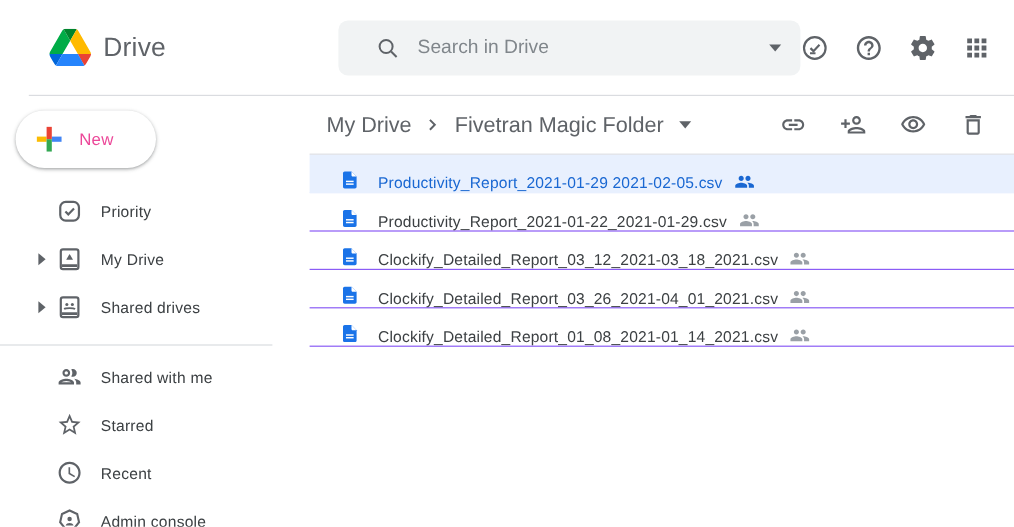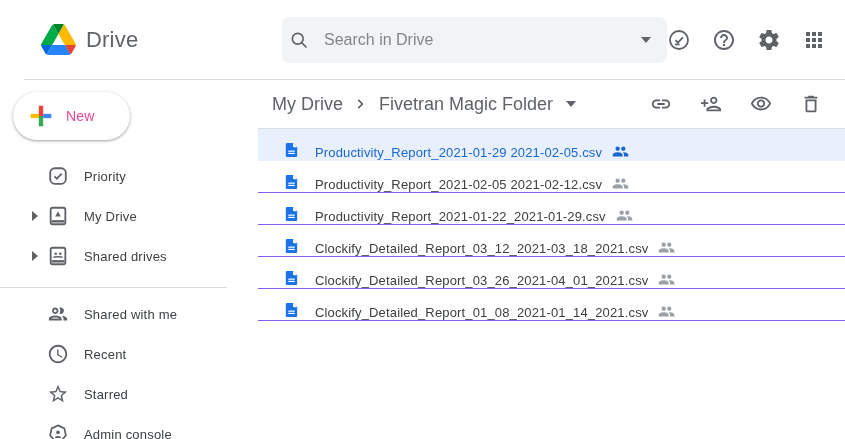--- a/index.html
+++ b/index.html
@@ -16,21 +16,21 @@
     height: 80px; display: flex; align-items: center;
     border-bottom: 1px solid #dadce0;
     margin-left: 24px;
   }
   .logo-area { width: 258px; flex: 0 0 258px; display: flex; align-items: center; padding-left: 17px; cursor: pointer; }
   .drive-logo { width: 35px; height: 31px; display: block; }
   .product-name { font-size: 22px; color: #5f6368; margin-left: 10px; letter-spacing: .2px; }
 
   .search-box {
     width: 397px; height: 46px; background: #f1f3f4; border-radius: 8px;
-    display: flex; align-items: center; padding: 0 16px 0 7px; cursor: text;
+    display: flex; align-items: center; padding: 0 16px 0 31px; cursor: text;
   }
   .search-box svg { flex: 0 0 auto; }
   .search-input {
     border: none; outline: none; background: transparent; flex: 1;
     font-size: 16px; color: #202124; margin-left: 13px; min-width: 0;
     font-family: inherit;
   }
   .search-input::placeholder { color: #80868b; }
   .caret-down {
     width: 0; height: 0; border-left: 5px solid transparent;
@@ -216,34 +216,34 @@
             <path d="M9 13.75c-2.34 0-7 1.17-7 3.5V19h14v-1.75c0-2.33-4.66-3.5-7-3.5zM4.34 17c.84-.58 2.87-1.25 4.66-1.25s3.82.67 4.66 1.25H4.34zM9 12c1.93 0 3.5-1.57 3.5-3.5S10.93 5 9 5 5.5 6.57 5.5 8.5 7.07 12 9 12zm0-5c.83 0 1.5.67 1.5 1.5S9.83 10 9 10s-1.5-.67-1.5-1.5S8.17 7 9 7zm7.04 6.81c1.16.84 1.96 1.96 1.96 3.44V19h4v-1.75c0-2.02-3.5-3.17-5.96-3.44zM15 12c1.93 0 3.5-1.57 3.5-3.5S16.93 5 15 5c-.54 0-1.04.13-1.5.35.63.89 1 1.98 1 3.15s-.37 2.26-1 3.15c.46.22.96.35 1.5.35z"></path>
           </svg>
         </span>
         <span class="nav-label">Shared with me</span>
       </div>
 
       <div class="nav-item">
         <span class="arrow-slot"></span>
         <span class="item-icon">
           <svg viewBox="0 0 24 24" fill="currentColor">
+            <path d="M22 9.24l-7.19-.62L12 2 9.19 8.63 2 9.24l5.46 4.73L5.82 21 12 17.27 18.18 21l-1.63-7.03L22 9.24zM12 15.4l-3.76 2.27 1-4.28-3.32-2.88 4.38-.38L12 6.1l1.71 4.04 4.38.38-3.32 2.88 1 4.28L12 15.4z"></path>
+          </svg>
+        </span>
+        <span class="nav-label">Starred</span>
+      </div>
+
+      <div class="nav-item">
+        <span class="arrow-slot"></span>
+        <span class="item-icon">
+          <svg viewBox="0 0 24 24" fill="currentColor">
             <path d="M11.99 2C6.47 2 2 6.48 2 12s4.47 10 9.99 10C17.52 22 22 17.52 22 12S17.52 2 11.99 2zM12 20c-4.42 0-8-3.58-8-8s3.58-8 8-8 8 3.58 8 8-3.58 8-8 8zm.5-13H11v6l5.25 3.15.75-1.23-4.5-2.67z"></path>
           </svg>
         </span>
         <span class="nav-label">Recent</span>
-      </div>
-
-      <div class="nav-item">
-        <span class="arrow-slot"></span>
-        <span class="item-icon">
-          <svg viewBox="0 0 24 24" fill="currentColor">
-            <path d="M22 9.24l-7.19-.62L12 2 9.19 8.63 2 9.24l5.46 4.73L5.82 21 12 17.27 18.18 21l-1.63-7.03L22 9.24zM12 15.4l-3.76 2.27 1-4.28-3.32-2.88 4.38-.38L12 6.1l1.71 4.04 4.38.38-3.32 2.88 1 4.28L12 15.4z"></path>
-          </svg>
-        </span>
-        <span class="nav-label">Starred</span>
       </div>
 
       <div class="nav-item">
         <span class="arrow-slot"></span>
         <span class="item-icon">
           <svg viewBox="0 0 24 24" fill="none" stroke="currentColor" stroke-width="1.9">
             <path d="M12 2.6l6.9 3.3 1.7 7.4-4.8 6H8.2l-4.8-6 1.7-7.4z"></path>
             <circle cx="12" cy="10.3" r="2" fill="currentColor" stroke="none"></circle>
             <path d="M8.4 16.3c.6-1.5 2.1-2.2 3.6-2.2s3 .7 3.6 2.2z" fill="currentColor" stroke="none"></path>
           </svg>
@@ -305,34 +305,20 @@
             </svg>
           </span>
       </div>
       <div class="file-row">
         <svg class="doc-icon" viewBox="0 0 24 24">
             <path fill="#1a73e8" d="M6 2c-1.1 0-2 .9-2 2v16c0 1.1.9 2 2 2h12c1.1 0 2-.9 2-2V8l-6-6H6z"></path>
             <path fill="#fff" d="M14 2v4.5c0 .83.67 1.5 1.5 1.5H20L14 2z"></path>
             <rect x="7.5" y="12.8" width="9" height="1.7" fill="#fff"></rect>
             <rect x="7.5" y="16" width="9" height="1.7" fill="#fff"></rect>
           </svg>
-        <span class="file-name">Productivity_Report_2021-02-05 2021-02-12.csv</span>
-        <span class="people-icon">
-            <svg viewBox="0 0 24 24" fill="currentColor">
-              <path d="M16 11c1.66 0 2.99-1.34 2.99-3S17.66 5 16 5c-1.66 0-3 1.34-3 3s1.34 3 3 3zm-8 0c1.66 0 2.99-1.34 2.99-3S9.66 5 8 5C6.34 5 5 6.34 5 8s1.34 3 3 3zm0 2c-2.33 0-7 1.17-7 3.5V19h14v-2.5c0-2.33-4.67-3.5-7-3.5zm8 0c-.29 0-.62.02-.97.05 1.16.84 1.97 1.97 1.97 3.45V19h6v-2.5c0-2.33-4.67-3.5-7-3.5z"></path>
-            </svg>
-          </span>
-      </div>
-      <div class="file-row">
-        <svg class="doc-icon" viewBox="0 0 24 24">
-            <path fill="#1a73e8" d="M6 2c-1.1 0-2 .9-2 2v16c0 1.1.9 2 2 2h12c1.1 0 2-.9 2-2V8l-6-6H6z"></path>
-            <path fill="#fff" d="M14 2v4.5c0 .83.67 1.5 1.5 1.5H20L14 2z"></path>
-            <rect x="7.5" y="12.8" width="9" height="1.7" fill="#fff"></rect>
-            <rect x="7.5" y="16" width="9" height="1.7" fill="#fff"></rect>
-          </svg>
         <span class="file-name">Productivity_Report_2021-01-22_2021-01-29.csv</span>
         <span class="people-icon">
             <svg viewBox="0 0 24 24" fill="currentColor">
               <path d="M16 11c1.66 0 2.99-1.34 2.99-3S17.66 5 16 5c-1.66 0-3 1.34-3 3s1.34 3 3 3zm-8 0c1.66 0 2.99-1.34 2.99-3S9.66 5 8 5C6.34 5 5 6.34 5 8s1.34 3 3 3zm0 2c-2.33 0-7 1.17-7 3.5V19h14v-2.5c0-2.33-4.67-3.5-7-3.5zm8 0c-.29 0-.62.02-.97.05 1.16.84 1.97 1.97 1.97 3.45V19h6v-2.5c0-2.33-4.67-3.5-7-3.5z"></path>
             </svg>
           </span>
       </div>
       <div class="file-row">
         <svg class="doc-icon" viewBox="0 0 24 24">
             <path fill="#1a73e8" d="M6 2c-1.1 0-2 .9-2 2v16c0 1.1.9 2 2 2h12c1.1 0 2-.9 2-2V8l-6-6H6z"></path>

